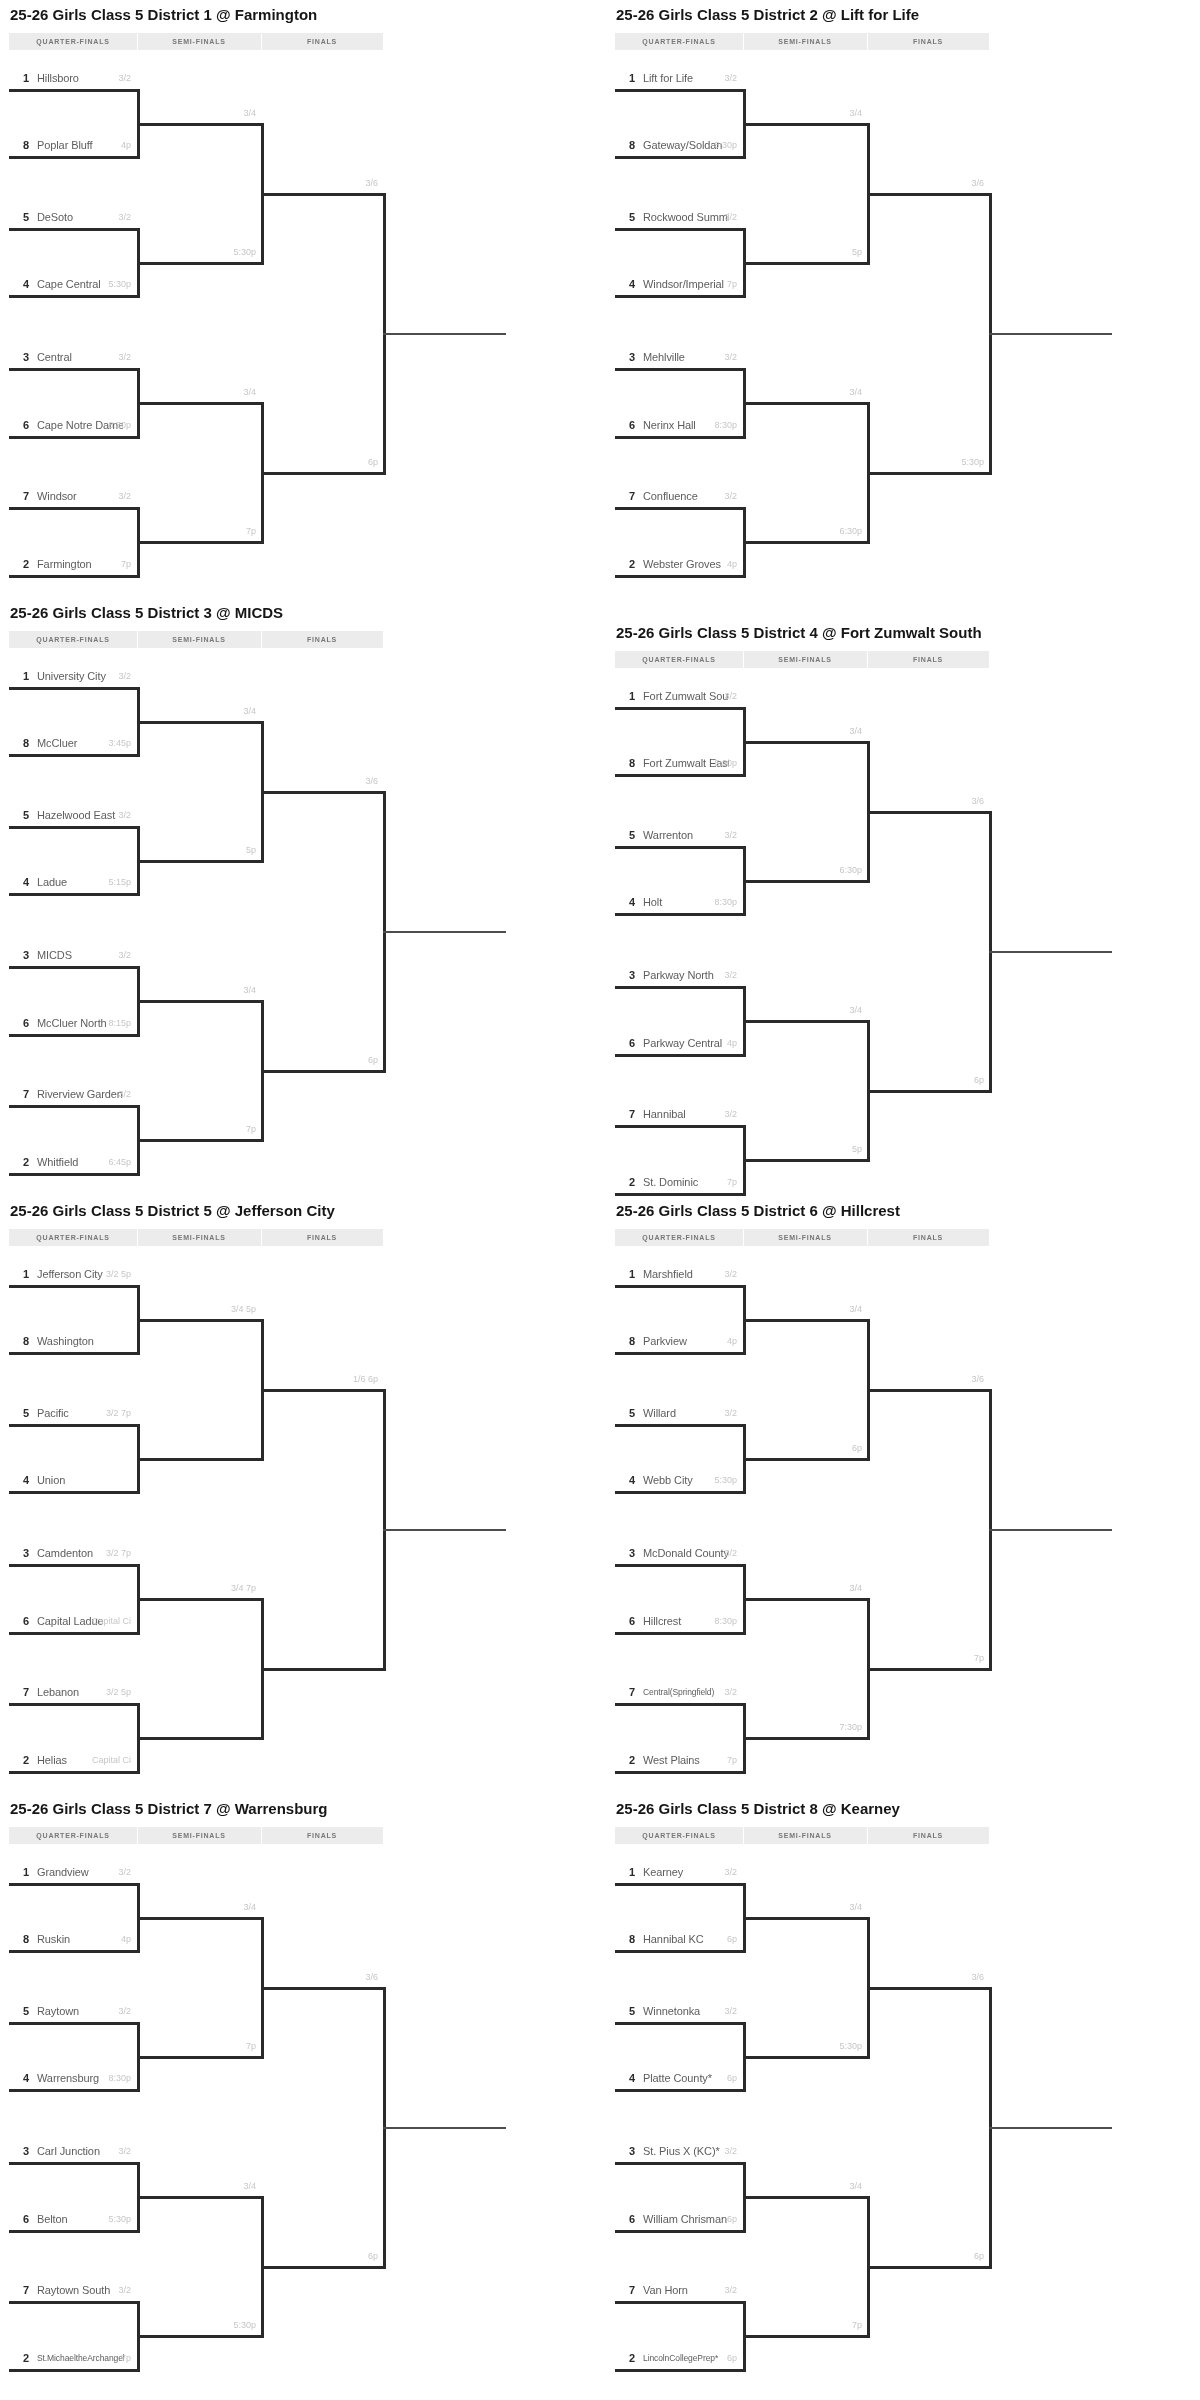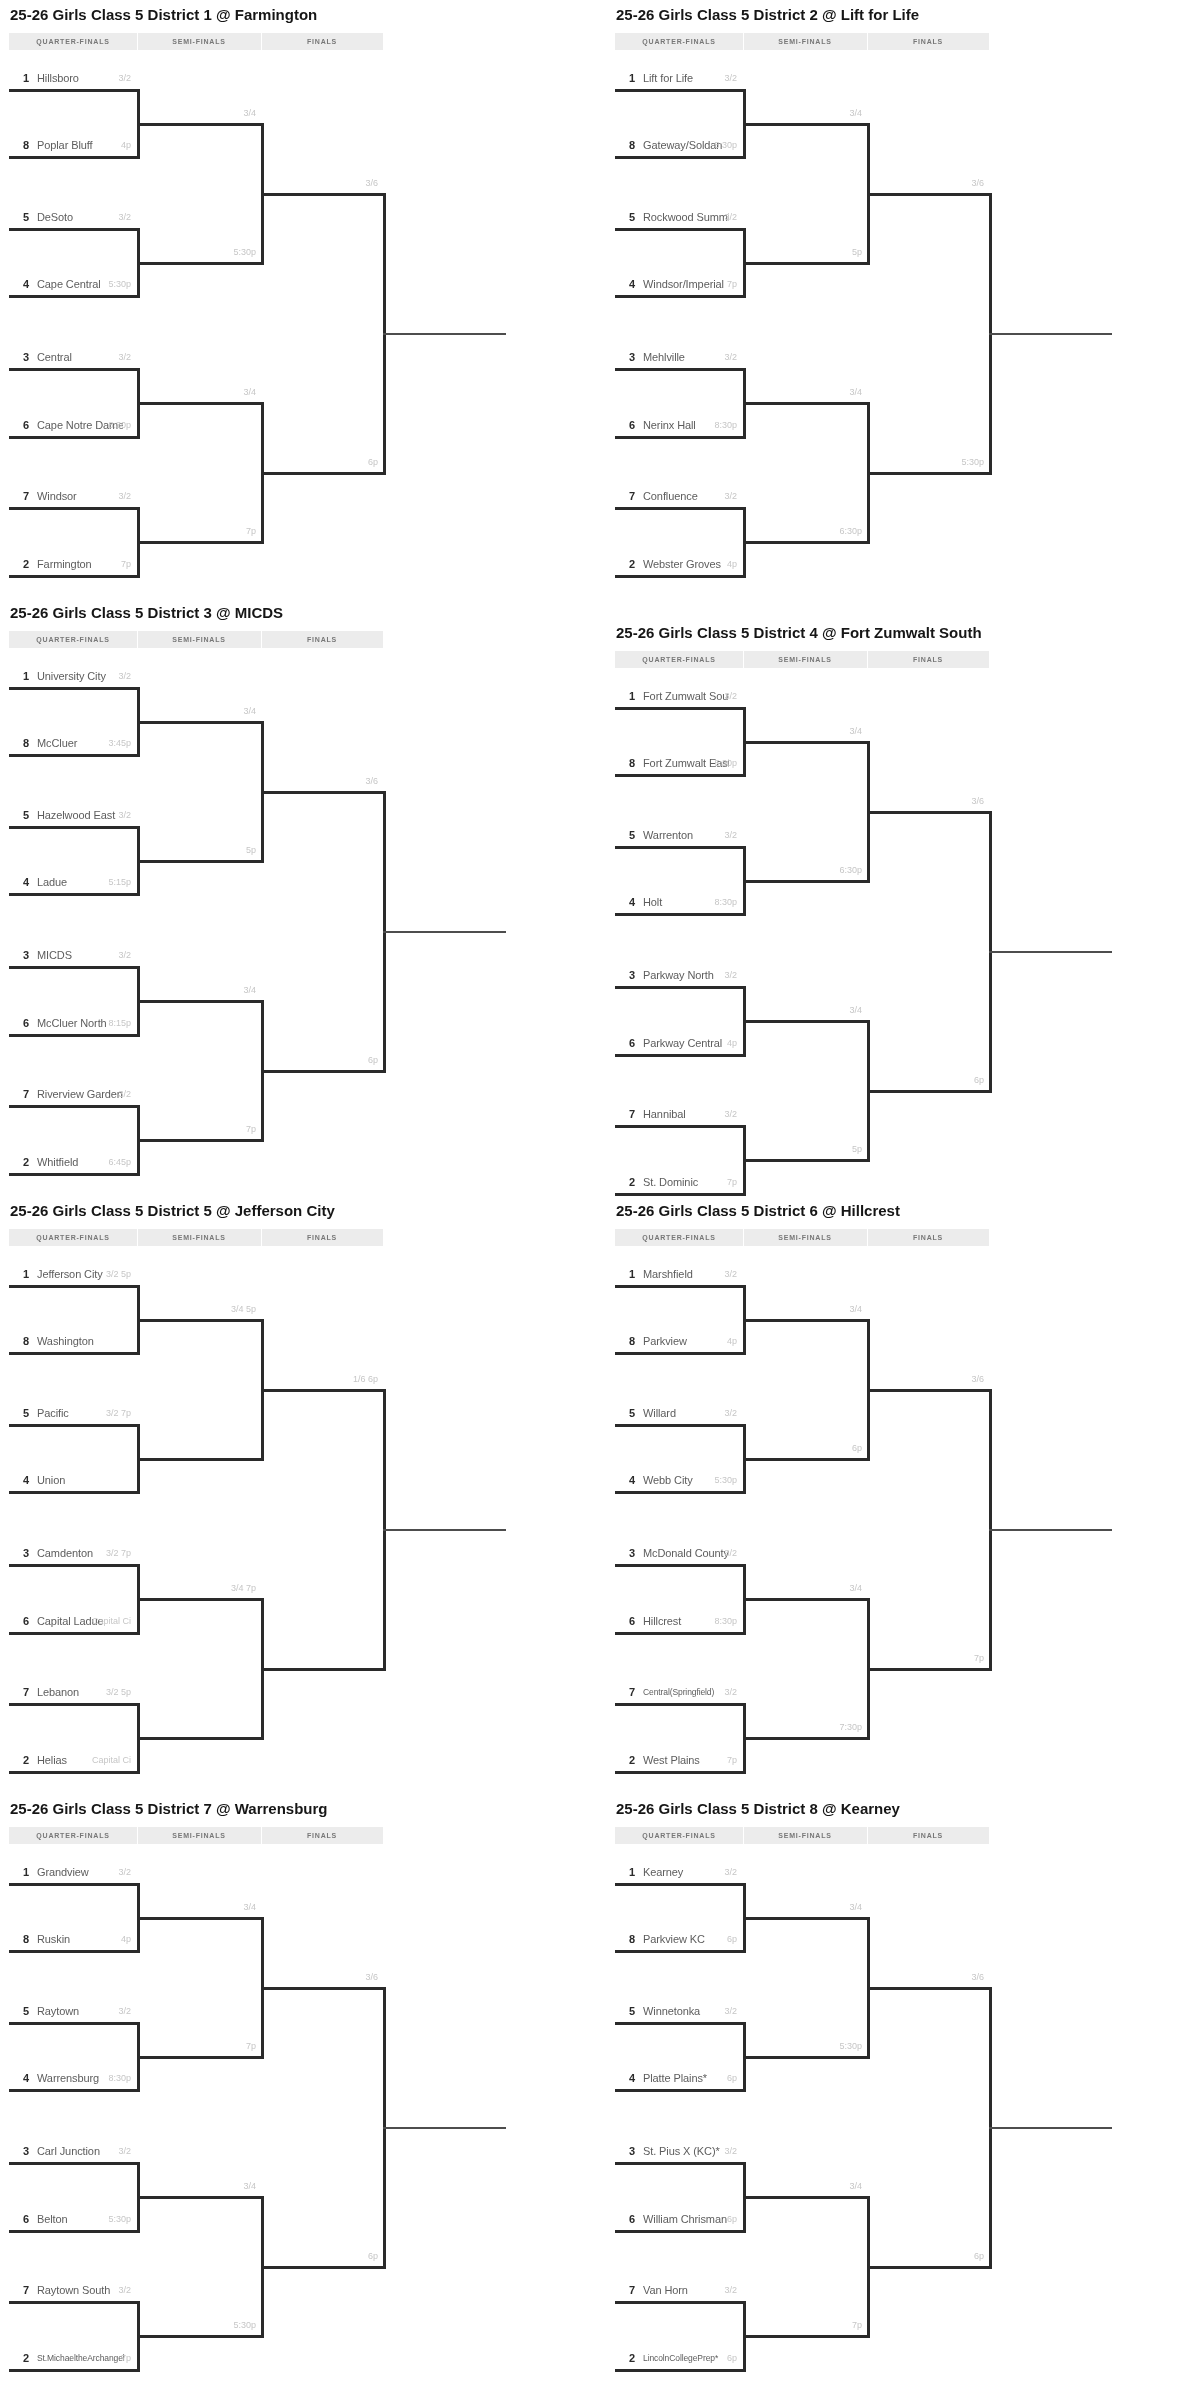--- a/index.html
+++ b/index.html
@@ -624,33 +624,33 @@
       </div>
       <div class="hline" style="left: 0px; top: 83px; width: 131px;"></div>
       <div class="row" style="top: 63px;">
         <span class="seed">1</span>
         <span class="tname">Kearney</span>
         <span class="tlabel">3/2</span>
       </div>
       <div class="hline" style="left: 0px; top: 150px; width: 131px;"></div>
       <div class="row" style="top: 130px;">
         <span class="seed">8</span>
-        <span class="tname">Parkview KC</span>
+        <span class="tname">Hannibal KC</span>
         <span class="tlabel">6p</span>
       </div>
       <div class="hline" style="left: 0px; top: 222px; width: 131px;"></div>
       <div class="row" style="top: 202px;">
         <span class="seed">5</span>
         <span class="tname">Winnetonka</span>
         <span class="tlabel">3/2</span>
       </div>
       <div class="hline" style="left: 0px; top: 289px; width: 131px;"></div>
       <div class="row" style="top: 269px;">
         <span class="seed">4</span>
-        <span class="tname">Platte Plains*</span>
+        <span class="tname">Platte County*</span>
         <span class="tlabel">6p</span>
       </div>
       <div class="hline" style="left: 0px; top: 362px; width: 131px;"></div>
       <div class="row" style="top: 342px;">
         <span class="seed">3</span>
         <span class="tname">St. Pius X (KC)*</span>
         <span class="tlabel">3/2</span>
       </div>
       <div class="hline" style="left: 0px; top: 430px; width: 131px;"></div>
       <div class="row" style="top: 410px;">

